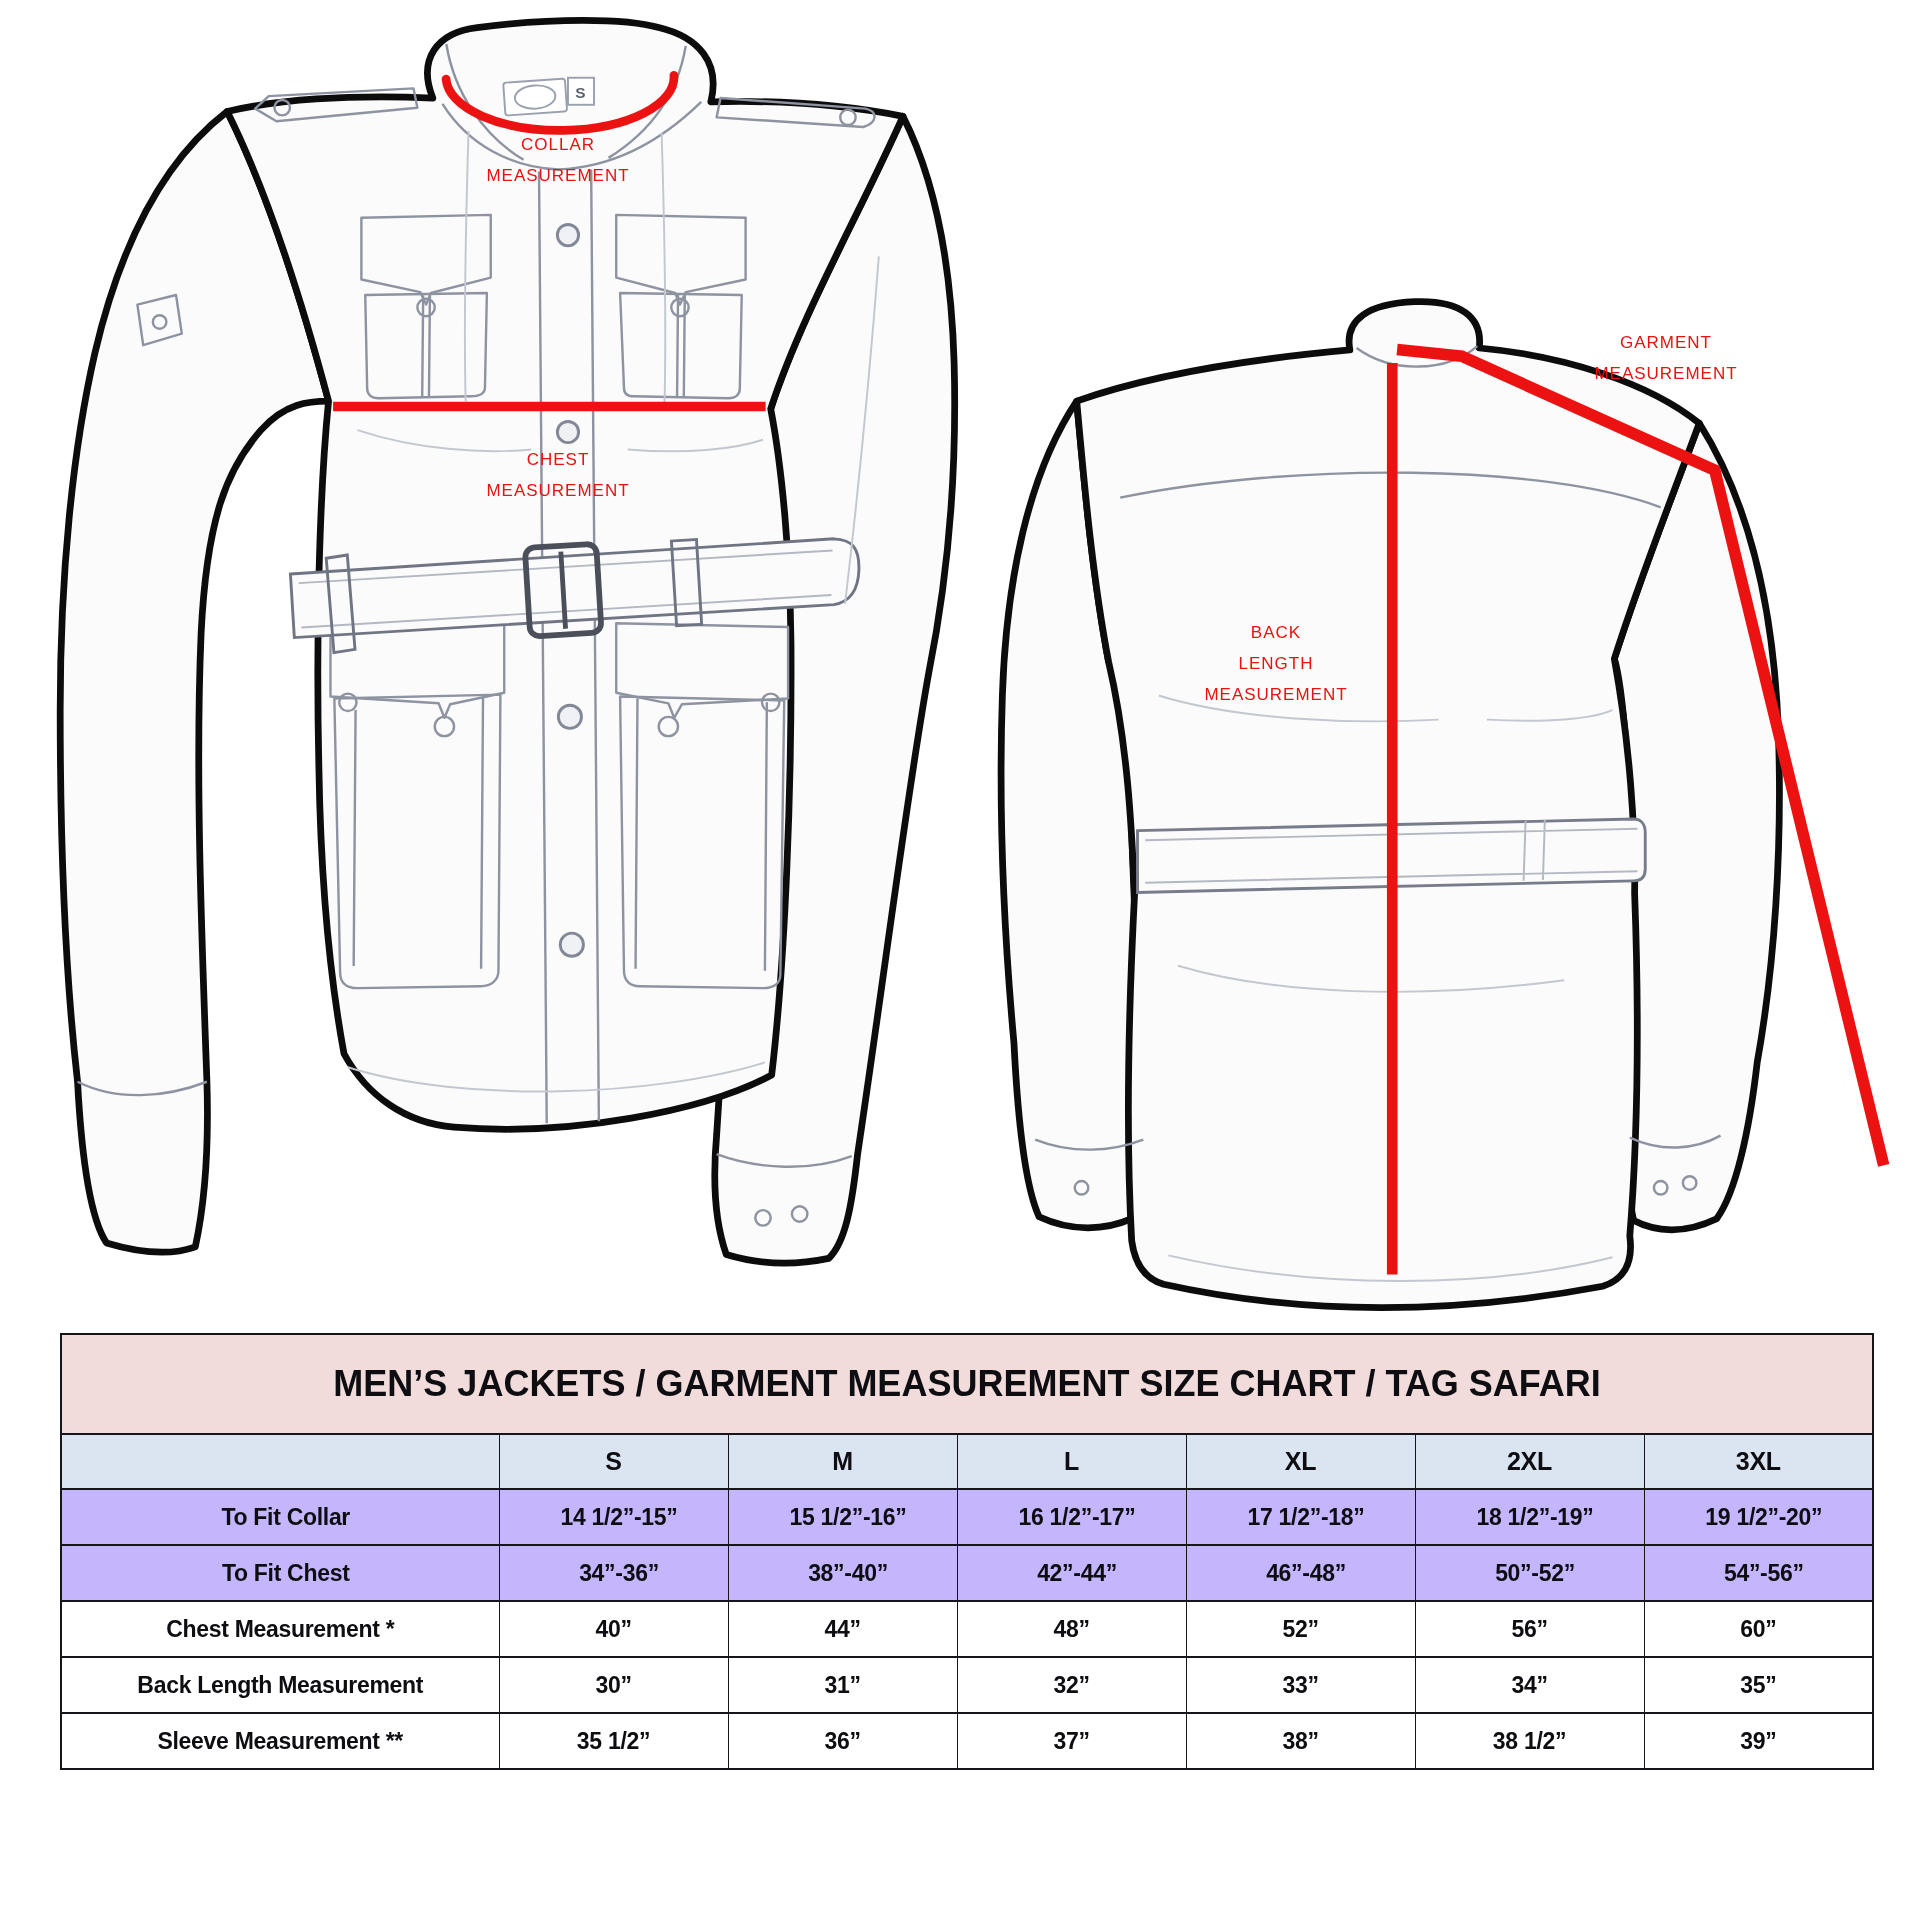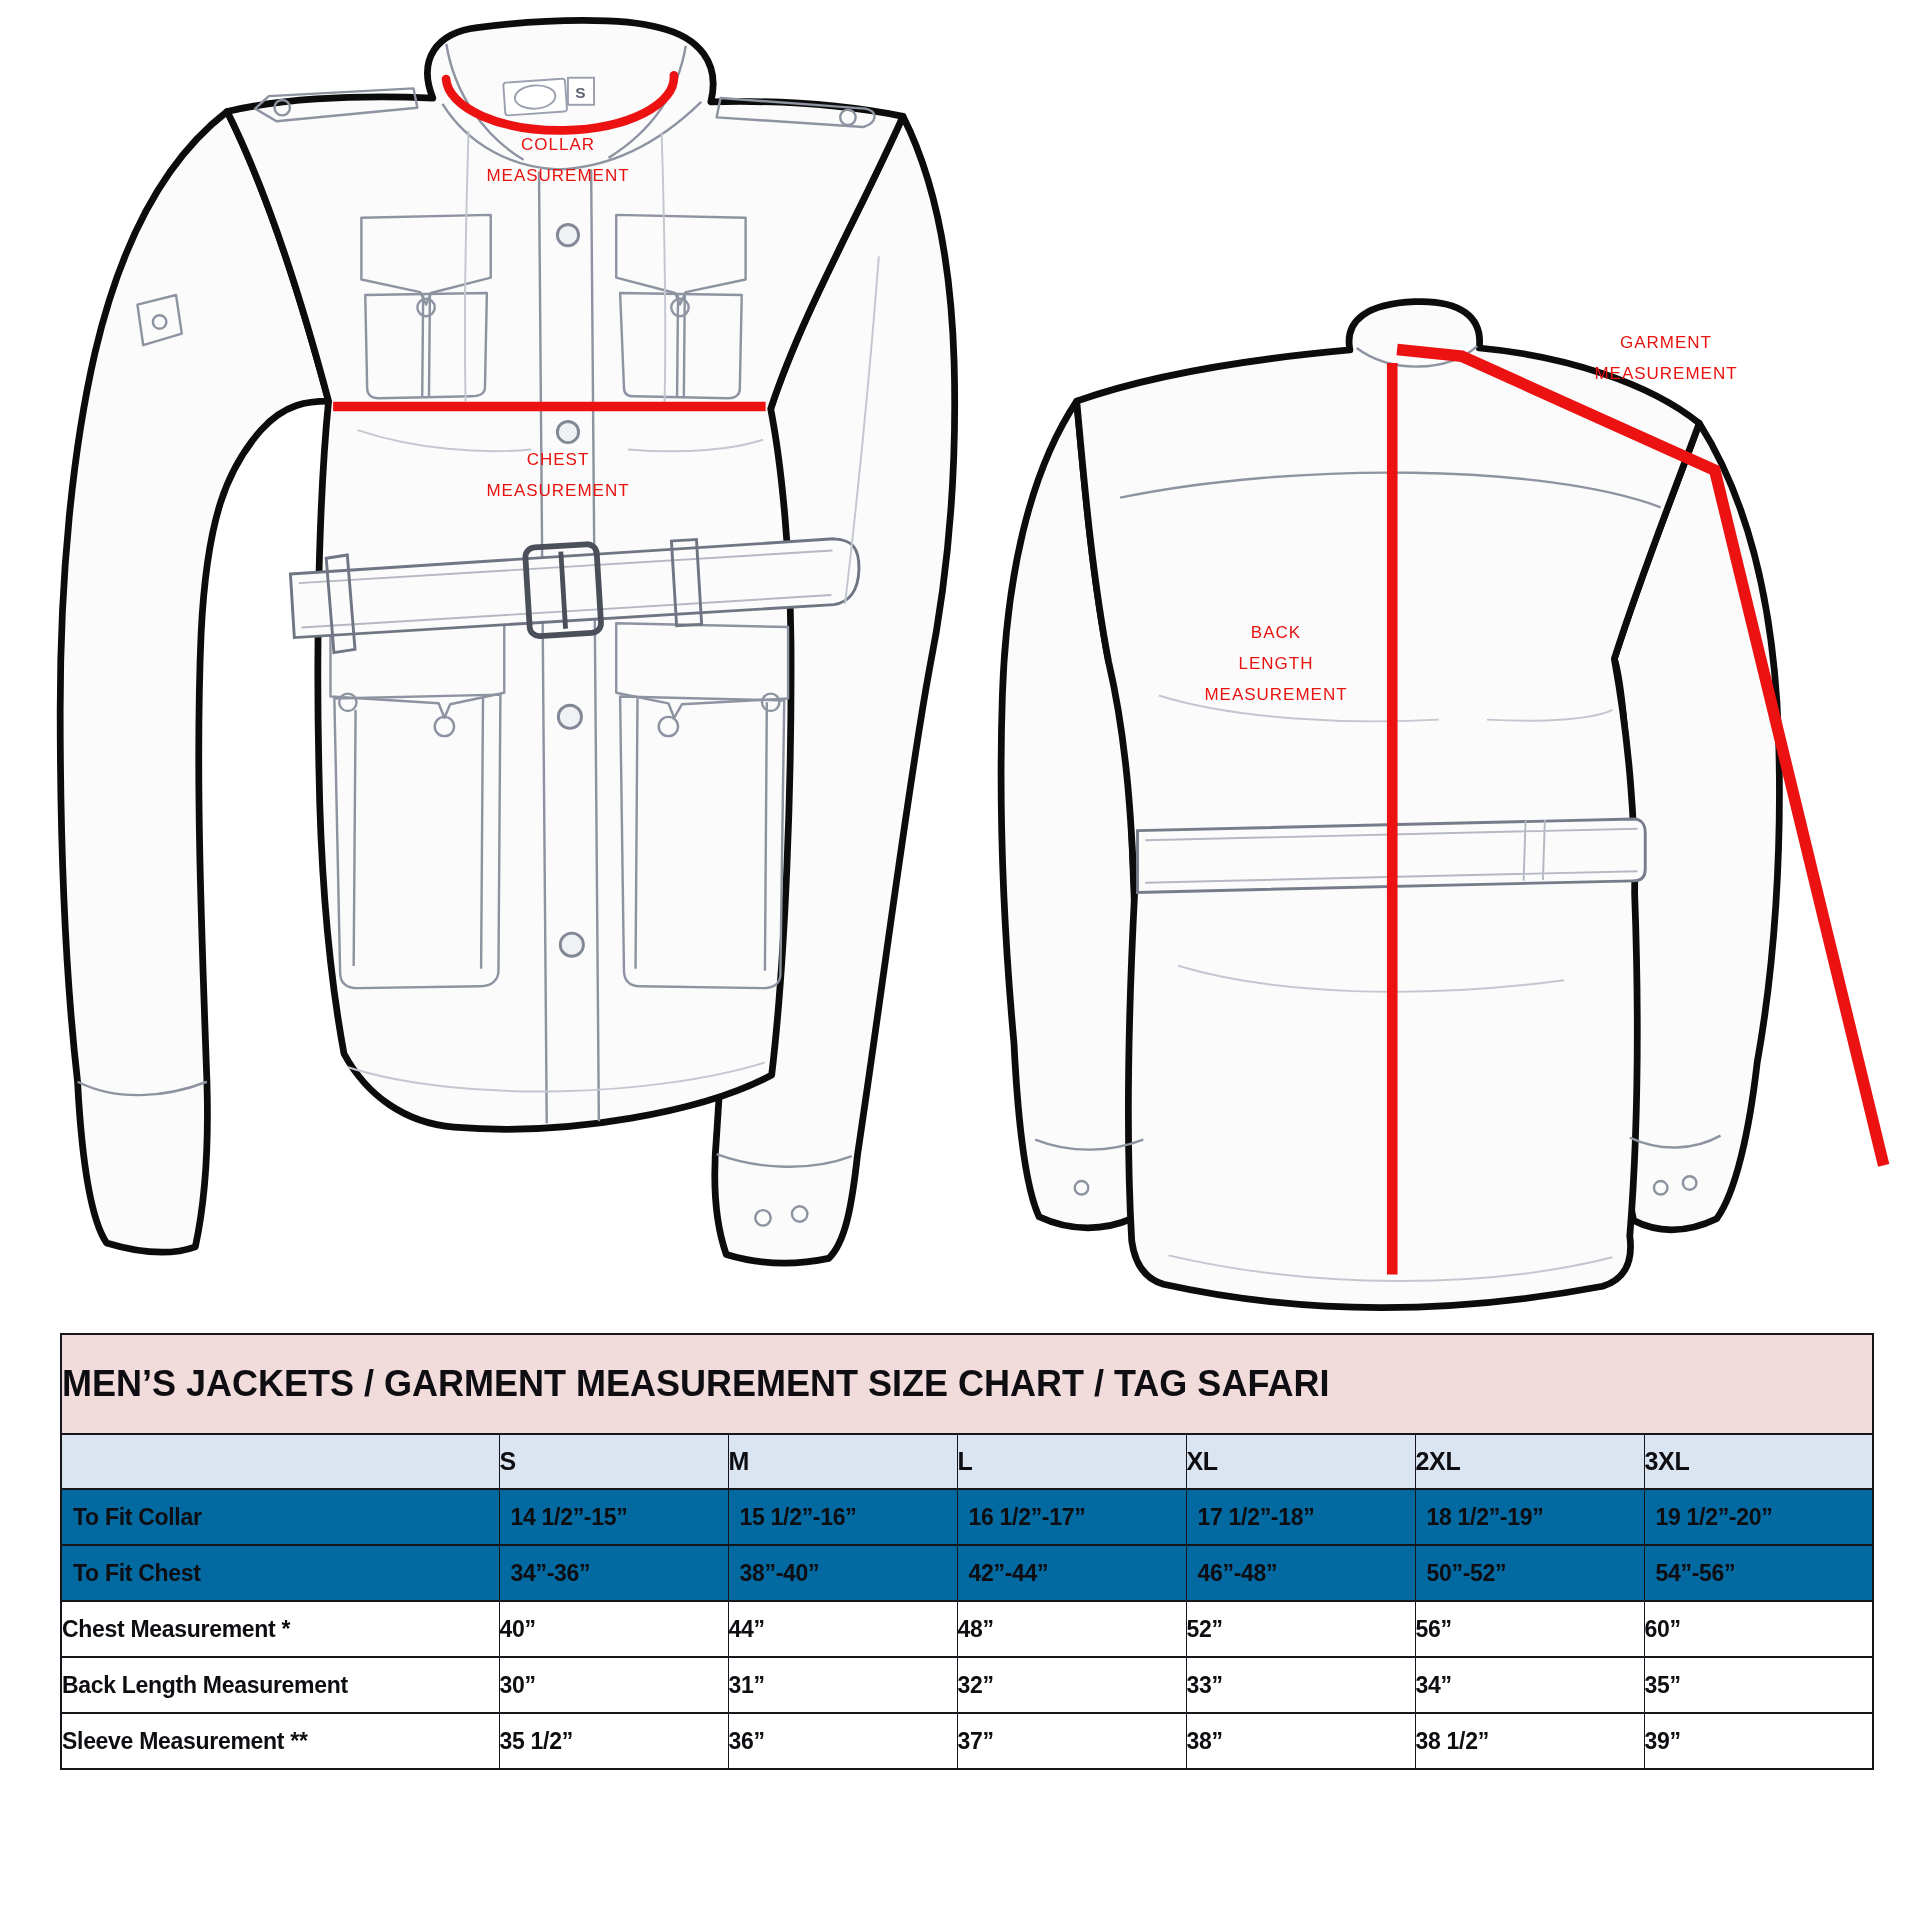--- a/index.html
+++ b/index.html
@@ -12,26 +12,26 @@
   
   .ann { position:absolute; text-align:center; color:#e8120f; font-weight:normal;
          font-size:17px; line-height:31px; letter-spacing:1px; }
 
   
   #size-table { position:absolute; left:60px; top:1333px; width:1811px;
                 border-collapse:collapse; table-layout:fixed;
                 border:2.9px solid #15151b; }
   #size-table td, #size-table th { border-left:1.9px solid #15151b; border-right:1.9px solid #15151b;
                 border-top:2.9px solid #15151b; border-bottom:2.9px solid #15151b;
-                text-align:left; vertical-align:middle; color:#0d0d12;
+                text-align:center; vertical-align:middle; color:#0d0d12;
                 font-weight:bold; font-size:23px; letter-spacing:-0.3px; }
   #size-table .title-cell { height:100px; background:#f2dcdb; font-size:36px; letter-spacing:0px; }
   #size-table .hdr th { height:55px; background:#dbe5f1; font-size:25px; }
   #size-table tr.body td { height:56px; background:#ffffff; }
-  #size-table tr.shaded td { background:#0369a1;padding-left:11px; }
+  #size-table tr.shaded td { background:#c4b5fd;padding-left:11px; }
   #size-table .foot-cell { height:49px; text-align:left; padding-left:15.4px; font-size:22px; background:#ffffff; }
   #size-table .foot-cell .fn2 { margin-left:41px; }
 </style>
 </head>
 <body>
 
 <div id="stage">
 
   <svg class="jacket" style="left:29px; top:14.5px;" width="937" height="1255" viewBox="0 0 970 1300">
     <g fill="#fbfbfc" stroke="#0c0c0c" stroke-width="7" stroke-linejoin="round" stroke-linecap="round">

